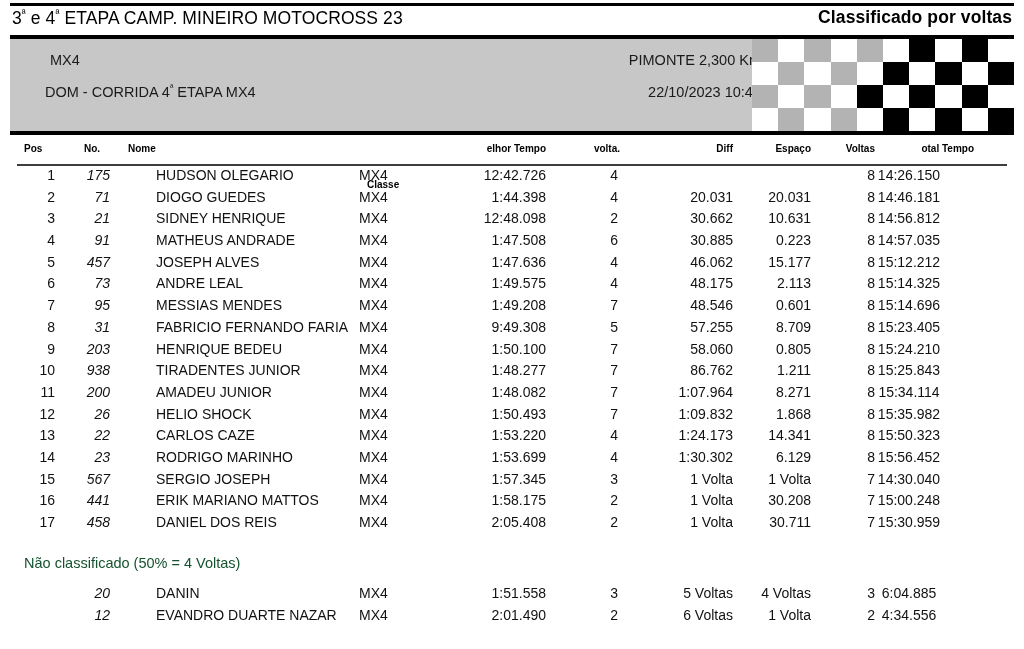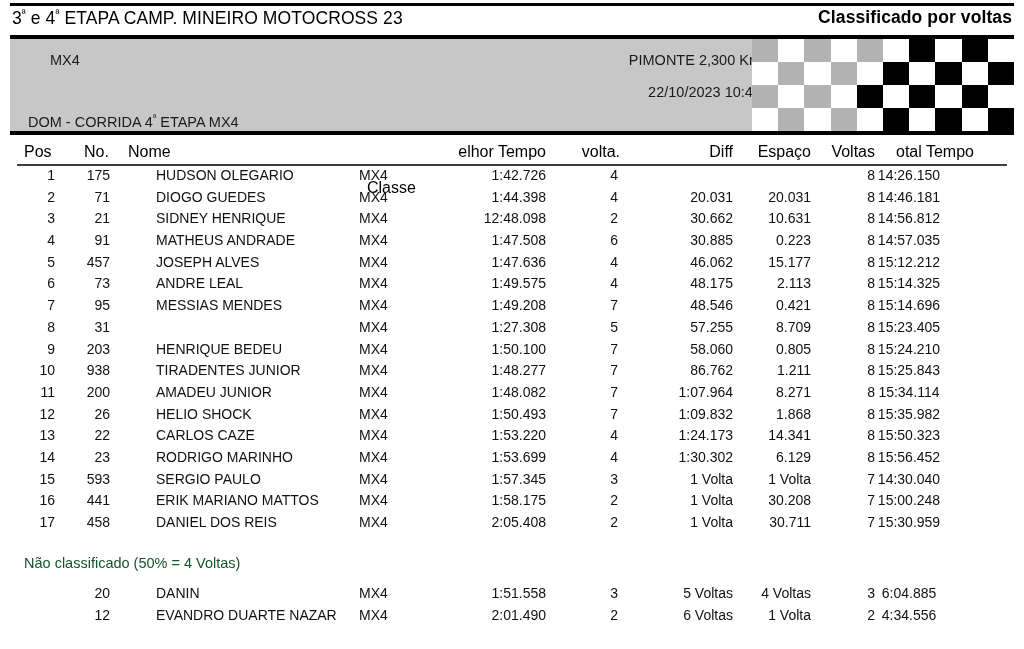--- a/index.html
+++ b/index.html
@@ -38,21 +38,21 @@
     background:#c7c7c7;
     border-top:4px solid #000;
     border-bottom:4px solid #000;
     box-sizing:border-box;
     overflow:hidden;
   }
   .panel-line{
     position:absolute;font-size:14.5px;color:#1a1a1a;white-space:nowrap;
   }
   .pl-cat{left:40px;top:13px;}
-  .pl-race{left:18px;top:45px;margin-top:30px;}
+  .pl-race{left:35px;top:45px;}
   .pl-start{left:18px;top:77px;}
   .pl-cat sup,.pl-race sup,.pl-start sup{font-size:9px;vertical-align:super;line-height:0;}
 
   .pr-line{
     position:absolute;font-size:14.5px;color:#1a1a1a;white-space:nowrap;
     text-align:right;
   }
   .pr-track{right:253px;top:13px;}
   .pr-date{right:253px;top:45px;}
 
@@ -60,34 +60,34 @@
   .flag{
     position:absolute;right:0;top:0;width:262px;height:92px;
   }
   .flag-cell{position:absolute;}
 
   
   .thead{
     position:absolute;left:0;top:143px;width:1024px;height:20px;
   }
   .thead span{
-    position:absolute;font-size:16px;font-weight:normal;white-space:nowrap;top:0;
+    position:absolute;font-size:10px;font-weight:bold;white-space:nowrap;top:0;
   }
   .head-rule{
     position:absolute;left:17px;top:164px;width:990px;height:2px;background:#3d3d3d;
   }
 
   .rows{position:absolute;left:0;top:167px;width:1024px;}
   .row{position:relative;height:21.7px;}
   .cell{
     position:absolute;font-size:14px;white-space:nowrap;top:0;
     color:#111;
   }
   .c-pos{width:40px;text-align:right;left:15px;}
-  .c-no{width:40px;text-align:right;left:70px;}
+  .c-no{width:40px;text-align:right;left:70px;font-style:italic;}
   .c-name{left:128px;text-align:left;margin-left:28px;}
   .c-classe{left:359px;text-align:left;}
   .c-best{width:120px;text-align:right;left:426px;}
   .c-lap{width:40px;text-align:right;left:578px;}
   .c-diff{width:120px;text-align:right;left:613px;}
   .c-gap{width:110px;text-align:right;left:701px;}
   .c-laps{width:45px;text-align:right;left:830px;}
   .c-total{width:130px;text-align:center;left:844px;}
 
   
@@ -169,21 +169,21 @@
       <span style="right: 50px;">otal Tempo</span>
     </div>
   <div class="head-rule"></div>
 
   <div class="rows" id="rows">
       <div class="row">
         <div class="cell c-pos">1</div>
         <div class="cell c-no">175</div>
         <div class="cell c-name">HUDSON OLEGARIO</div>
         <div class="cell c-classe">MX4</div>
-        <div class="cell c-best">1:42.726</div>
+        <div class="cell c-best">12:42.726</div>
         <div class="cell c-lap">4</div>
         <div class="cell c-laps">8</div>
         <div class="cell c-total">14:26.150</div>
       </div>
       <div class="row">
         <div class="cell c-pos">2</div>
         <div class="cell c-no">71</div>
         <div class="cell c-name">DIOGO GUEDES</div>
         <div class="cell c-classe">MX4</div>
         <div class="cell c-best">1:44.398</div>
@@ -242,29 +242,30 @@
         <div class="cell c-total">15:14.325</div>
       </div>
       <div class="row">
         <div class="cell c-pos">7</div>
         <div class="cell c-no">95</div>
         <div class="cell c-name">MESSIAS MENDES</div>
         <div class="cell c-classe">MX4</div>
         <div class="cell c-best">1:49.208</div>
         <div class="cell c-lap">7</div>
         <div class="cell c-diff">48.546</div>
-        <div class="cell c-gap">0.421</div>
+        <div class="cell c-gap">0.601</div>
         <div class="cell c-laps">8</div>
         <div class="cell c-total">15:14.696</div>
       </div>
       <div class="row">
         <div class="cell c-pos">8</div>
         <div class="cell c-no">31</div>
-        <div class="cell c-classe">MX4</div>
-        <div class="cell c-best">1:27.308</div>
+        <div class="cell c-name">FABRICIO FERNANDO FARIA</div>
+        <div class="cell c-classe">MX4</div>
+        <div class="cell c-best">9:49.308</div>
         <div class="cell c-lap">5</div>
         <div class="cell c-diff">57.255</div>
         <div class="cell c-gap">8.709</div>
         <div class="cell c-laps">8</div>
         <div class="cell c-total">15:23.405</div>
       </div>
       <div class="row">
         <div class="cell c-pos">9</div>
         <div class="cell c-no">203</div>
         <div class="cell c-name">HENRIQUE BEDEU</div>
@@ -331,22 +332,22 @@
         <div class="cell c-classe">MX4</div>
         <div class="cell c-best">1:53.699</div>
         <div class="cell c-lap">4</div>
         <div class="cell c-diff">1:30.302</div>
         <div class="cell c-gap">6.129</div>
         <div class="cell c-laps">8</div>
         <div class="cell c-total">15:56.452</div>
       </div>
       <div class="row">
         <div class="cell c-pos">15</div>
-        <div class="cell c-no">593</div>
-        <div class="cell c-name">SERGIO PAULO</div>
+        <div class="cell c-no">567</div>
+        <div class="cell c-name">SERGIO JOSEPH</div>
         <div class="cell c-classe">MX4</div>
         <div class="cell c-best">1:57.345</div>
         <div class="cell c-lap">3</div>
         <div class="cell c-diff">1 Volta</div>
         <div class="cell c-gap">1 Volta</div>
         <div class="cell c-laps">7</div>
         <div class="cell c-total">14:30.040</div>
       </div>
       <div class="row">
         <div class="cell c-pos">16</div>

